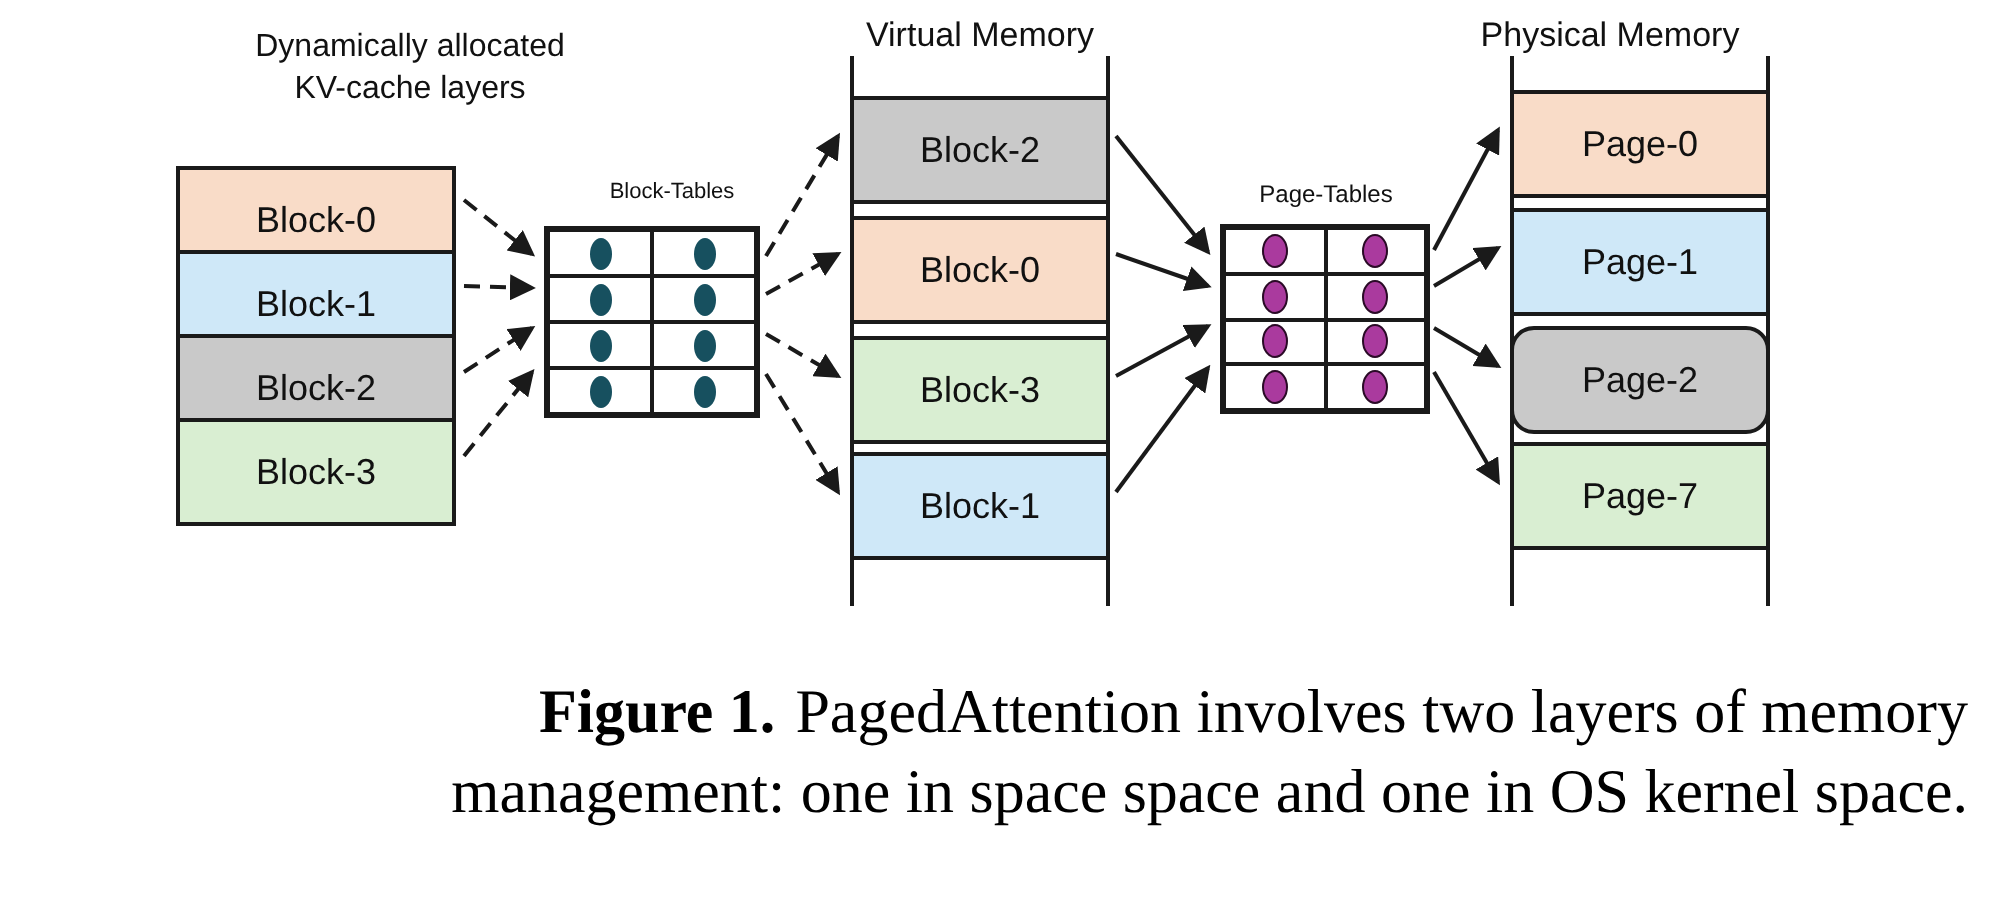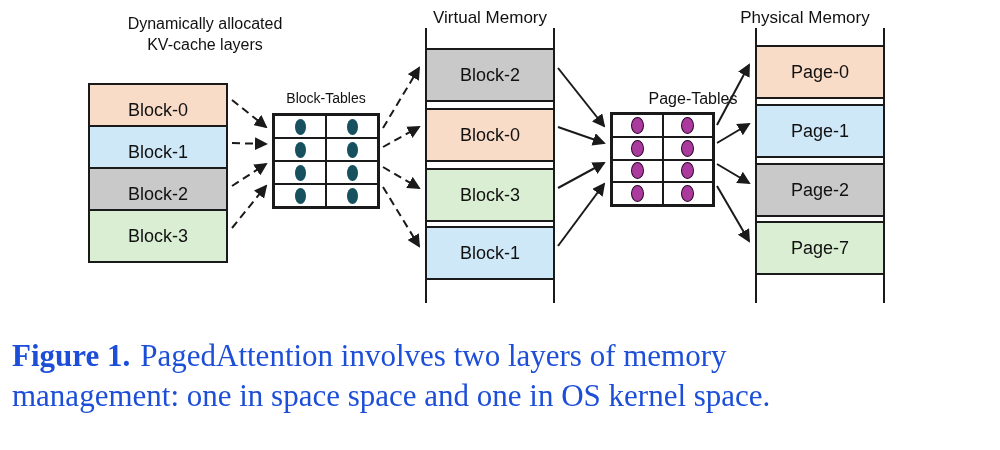--- a/index.html
+++ b/index.html
@@ -63,21 +63,22 @@
   svg.overlay{
     position:absolute;left:0;top:0;
     pointer-events:none;
   }
   .caption{
     position:absolute;
     left:12px;top:336px;width:972px;
     font-family:"Liberation Serif",serif;
     font-size:31px;
     line-height:1.28;
-    color:#1d4ed8;
+    color:#000000;
+    text-align:right;
   }
   .caption .figlabel{font-weight:bold;margin-right:10px;}
 </style>
 </head>
 <body>
 
 <div id="stage">
 
   <div class="abs kv-label" style="left:95px;top:14px;width:220px;">
     <div>Dynamically allocated</div>
@@ -90,21 +91,21 @@
   <div class="mem-block" style="left: 88px; top: 125px; background-color: rgb(207, 232, 248);">
     <span>Block-1</span>
   </div>
   <div class="mem-block" style="left: 88px; top: 167px; background-color: rgb(201, 201, 201);">
     <span>Block-2</span>
   </div>
   <div class="mem-block" style="left: 88px; top: 209px; background-color: rgb(217, 238, 210);">
     <span>Block-3</span>
   </div>
 
-  <div class="abs heading" style="left:258px;top:90px;width:136px;font-size:14px;">Block-Tables</div>
+  <div class="abs heading" style="left:268px;top:90px;width:136px;font-size:11px;">Block-Tables</div>
   <div class="lookup-table bt-table" style="left: 272px; top: 113px; width: 108px; height: 96px; --dot-fill: #17505f;">
     <div class="lookup-cell">
         <span class="dot"></span>
       </div>
     <div class="lookup-cell">
         <span class="dot"></span>
       </div>
     <div class="lookup-cell">
         <span class="dot"></span>
       </div>
@@ -133,21 +134,21 @@
   <div class="mem-block" style="left: 425px; top: 108px; width: 130px; background-color: rgb(249, 220, 200);">
     <span>Block-0</span>
   </div>
   <div class="mem-block" style="left: 425px; top: 168px; width: 130px; background-color: rgb(217, 238, 210);">
     <span>Block-3</span>
   </div>
   <div class="mem-block" style="left: 425px; top: 226px; width: 130px; background-color: rgb(207, 232, 248);">
     <span>Block-1</span>
   </div>
 
-  <div class="abs heading" style="left:628px;top:90px;width:130px;font-size:16px;">Page-Tables</div>
+  <div class="abs heading" style="left:598px;top:90px;width:130px;font-size:12px;">Page-Tables</div>
   <div class="lookup-table pt-table" style="left: 610px; top: 112px; width: 105px; height: 95px; --dot-fill: #aa3a9e; --dot-stroke: #2a0a26;">
     <div class="lookup-cell">
         <span class="dot"></span>
       </div>
     <div class="lookup-cell">
         <span class="dot"></span>
       </div>
     <div class="lookup-cell">
         <span class="dot"></span>
       </div>
@@ -169,21 +170,21 @@
   </div>
 
   <div class="abs heading" style="left:722px;top:8px;width:166px;text-align:center;">Physical Memory</div>
   <div class="rails" style="left:755px;top:28px;width:130px;height:275px;"></div>
   <div class="mem-block" style="left: 755px; top: 45px; width: 130px; background-color: rgb(249, 220, 200);">
     <span>Page-0</span>
   </div>
   <div class="mem-block" style="left: 755px; top: 104px; width: 130px; background-color: rgb(207, 232, 248);">
     <span>Page-1</span>
   </div>
-  <div class="mem-block" style="left: 755px; top: 163px; width: 130px; background-color: rgb(201, 201, 201);">
+  <div class="mem-block" style="left: 755px; top: 163px; width: 130px; background-color: rgb(201, 201, 201); border-radius: 12px;">
     <span>Page-2</span>
   </div>
   <div class="mem-block" style="left: 755px; top: 221px; width: 130px; background-color: rgb(217, 238, 210);">
     <span>Page-7</span>
   </div>
 
   <svg class="overlay" width="1000" height="450" viewBox="0 0 1000 450">
     <defs>
       <marker id="arr" viewBox="0 0 10 10" refX="8.5" refY="5" markerWidth="6.5" markerHeight="6.5" orient="auto-start-reverse">
         <path d="M0,0 L10,5 L0,10 z" fill="#1a1a1a"></path>

